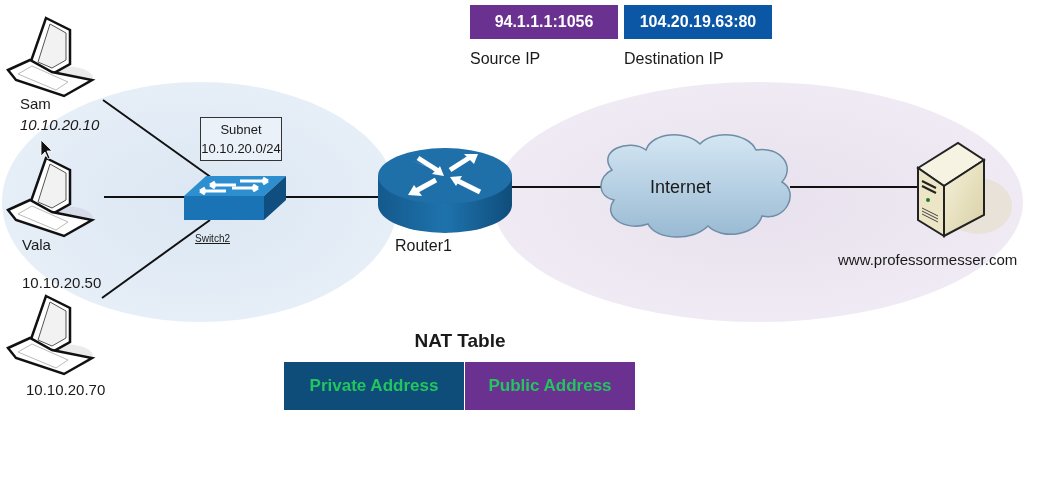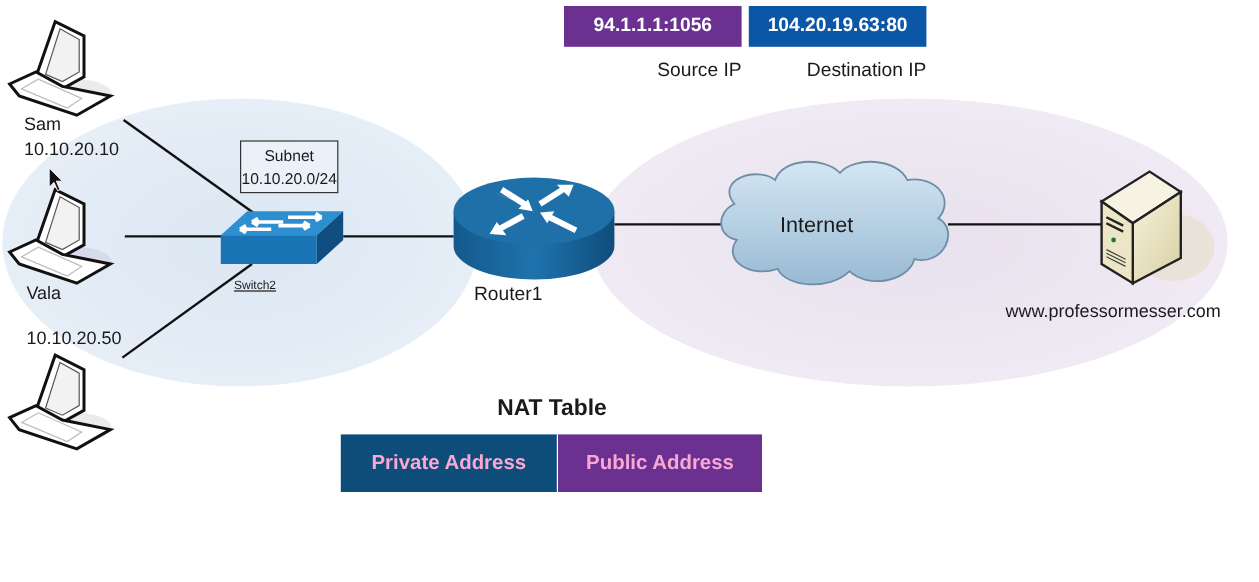--- a/index.html
+++ b/index.html
@@ -1,24 +1,24 @@
 <!DOCTYPE html>
 <html><head>
 <meta charset="utf-8">
 <style>
   html,body{margin:0;padding:0;background:#fff;}
   body{width:1049px;height:485px;position:relative;overflow:hidden;font-family:"Liberation Sans",sans-serif;color:#1a1a1a;}
   .abs{position:absolute;}
   .lbl{position:absolute;font-size:15px;line-height:19px;white-space:nowrap;}
   .ipbox{position:absolute;height:34px;line-height:34px;color:#fff;font-weight:bold;font-size:16px;text-align:center;}
-  .ipcap{position:absolute;font-size:16px;text-align:right;}
+  .ipcap{position:absolute;font-size:16px;text-align:left;}
   #subnet-box{position:absolute;left:200px;top:117px;width:82px;height:44px;border:1px solid #333;background:#eaf1f8;text-align:center;font-size:13px;line-height:19px;padding-top:2px;box-sizing:border-box;}
   #nat-title{position:absolute;left:380px;top:330px;width:160px;text-align:center;font-weight:bold;font-size:19px;}
   table#nat{position:absolute;left:284px;top:362px;border-collapse:collapse;}
-  #nat th{height:48px;color:#f9a8d4;font-size:17px;font-weight:bold;padding:0;}
+  #nat th{height:48px;color:#22c55e;font-size:17px;font-weight:bold;padding:0;}
   #nat th.priv{background:#0e4c7a;width:180px;border-right:1px solid #fff;}
   #nat th.pub{background:#6a3191;width:170px;}
   #nat td{height:32px;font-size:17px;text-align:center;padding:0;border-top:2px solid #fff;}
   #nat td.priv{background:#d3dde6;border-right:2px solid #fff;}
   #nat td.pub{background:#e4dde6;}
 </style>
 </head>
 <body>
 
 <svg class="abs" style="left:0;top:0" width="1049" height="485">
@@ -120,27 +120,28 @@
   <span>94.1.1.1:1056</span>
 </div>
 <div class="ipbox" style="left:624px;top:5px;width:148px;background:#0b57a6;">
   <span>104.20.19.63:80</span>
 </div>
 <div class="ipcap" style="left:470px;top:50px;width:148px;">Source IP</div>
 <div class="ipcap" style="left:624px;top:50px;width:148px;">Destination IP</div>
 
 <div class="lbl" style="left:20px;top:94px;width:120px;">
   <div>Sam</div>
-  <div style="margin-top:2px;">10.10.20.10</div>
+  <div style="margin-top:2px;font-style:italic;">10.10.20.10</div>
 </div>
 <div class="lbl" style="left:22px;top:235px;width:120px;">
   <div>Vala</div>
   <div style="margin-top:19px;">10.10.20.50</div>
 </div>
 <div class="lbl" style="left:26px;top:378px;width:120px;">
+  <div style="margin-top:2px;">10.10.20.70</div>
 </div>
 
 <div id="subnet-box">
   <div>Subnet</div>
   <div>10.10.20.0/24</div>
 </div>
 
 <div class="lbl" style="left:195px;top:229px;width:70px;font-size:10px;text-decoration:underline;">Switch2</div>
 <div class="lbl" style="left:395px;top:236px;width:100px;font-size:16px;">Router1</div>
 <div class="lbl" style="left:650px;top:178px;width:90px;font-size:18px;">Internet</div>

